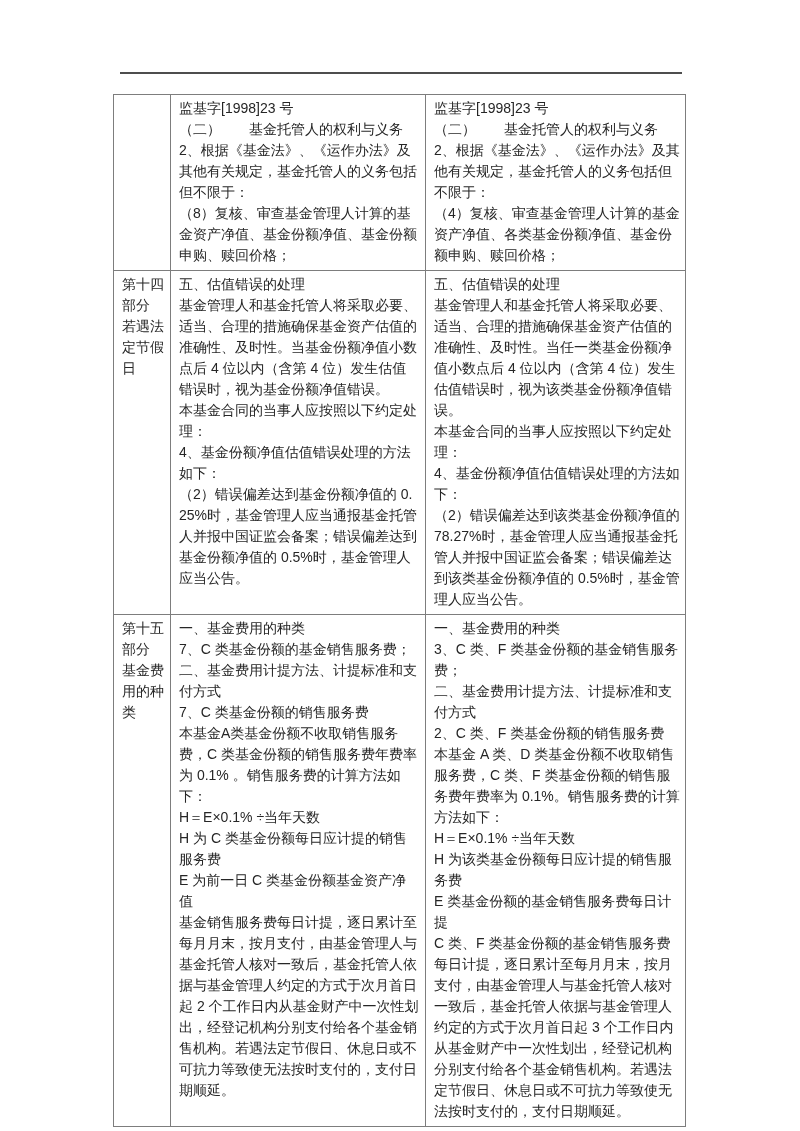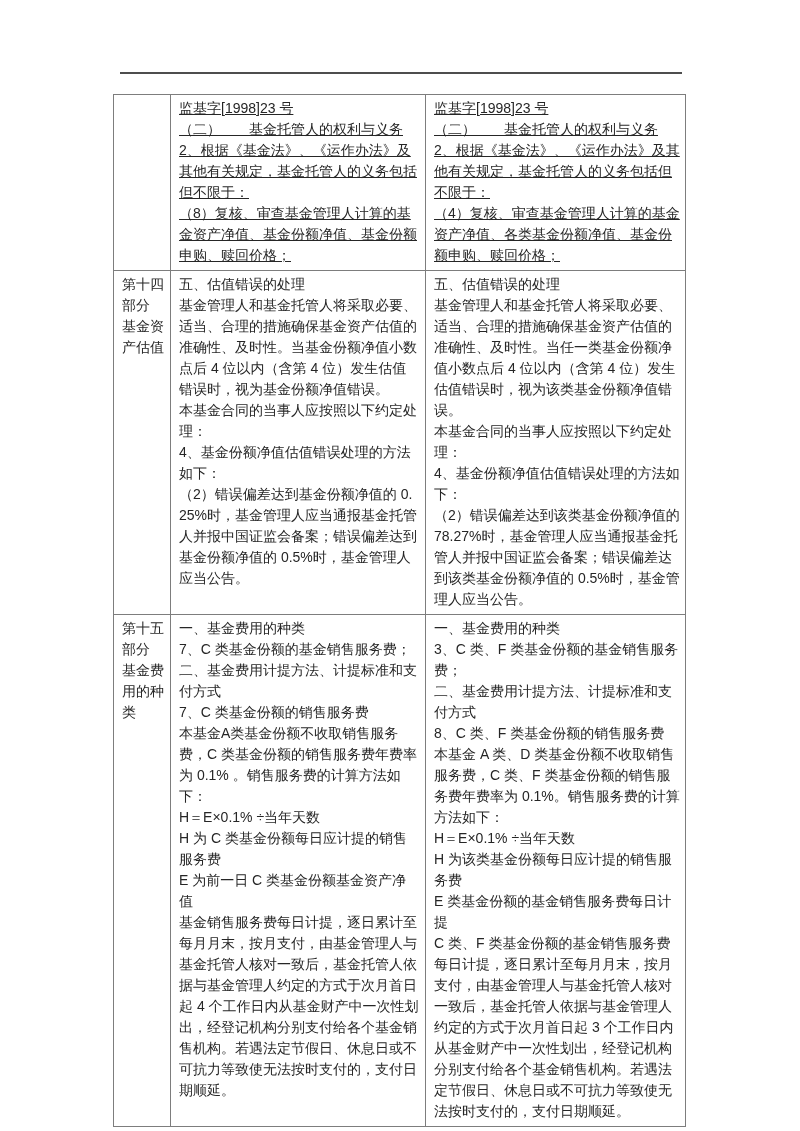--- a/index.html
+++ b/index.html
@@ -40,21 +40,21 @@
     word-break: break-all;
     overflow-wrap: break-word;
   }
   td.label-cell {
     padding: 4px 4px 4px 7px;
   }
   p.para {
     margin: 0;
     padding: 0;
   }
-  .r1 { height: 168px; text-decoration: underline; }
+  .r1 { height: 168px; }
   .r2 { height: 316px; }
   .r3 { height: 446px; }
 </style>
 </head>
 <body>
 
 <div class="header-rule"></div>
 
 <table class="doc-table">
   <colgroup>
@@ -77,21 +77,21 @@
       <td class="content-cell">
         <p class="para">监基字[1998]23 号</p>
         <p class="para">（二）　　基金托管人的权利与义务</p>
         <p class="para">2、根据《基金法》、《运作办法》及其他有关规定，基金托管人的义务包括但不限于：</p>
         <p class="para">（4）复核、审查基金管理人计算的基金资产净值、各类基金份额净值、基金份额申购、赎回价格；</p>
       </td>
     </tr>
     <tr class="r2">
       <td class="label-cell">
         <p class="para">第十四部分</p>
-        <p class="para">基金资产估值</p>
+        <p class="para">若遇法定节假日</p>
       </td>
       <td class="content-cell">
         <p class="para">五、估值错误的处理</p>
         <p class="para">基金管理人和基金托管人将采取必要、适当、合理的措施确保基金资产估值的准确性、及时性。当基金份额净值小数点后 4 位以内（含第 4 位）发生估值错误时，视为基金份额净值错误。</p>
         <p class="para">本基金合同的当事人应按照以下约定处理：</p>
         <p class="para">4、基金份额净值估值错误处理的方法如下：</p>
         <p class="para">（2）错误偏差达到基金份额净值的 0.25%时，基金管理人应当通报基金托管人并报中国证监会备案；错误偏差达到基金份额净值的 0.5%时，基金管理人应当公告。</p>
       </td>
       <td class="content-cell">
         <p class="para">五、估值错误的处理</p>
@@ -108,27 +108,27 @@
       </td>
       <td class="content-cell">
         <p class="para">一、基金费用的种类</p>
         <p class="para">7、C 类基金份额的基金销售服务费；</p>
         <p class="para">二、基金费用计提方法、计提标准和支付方式</p>
         <p class="para">7、C 类基金份额的销售服务费</p>
         <p class="para">本基金A类基金份额不收取销售服务费，C 类基金份额的销售服务费年费率为 0.1% 。销售服务费的计算方法如下：</p>
         <p class="para">H＝E×0.1% ÷当年天数</p>
         <p class="para">H 为 C 类基金份额每日应计提的销售服务费</p>
         <p class="para">E 为前一日 C 类基金份额基金资产净值</p>
-        <p class="para">基金销售服务费每日计提，逐日累计至每月月末，按月支付，由基金管理人与基金托管人核对一致后，基金托管人依据与基金管理人约定的方式于次月首日起 4 个工作日内从基金财产中一次性划出，经登记机构分别支付给各个基金销售机构。若遇法定节假日、休息日或不可抗力等致使无法按时支付的，支付日期顺延。</p>
+        <p class="para">基金销售服务费每日计提，逐日累计至每月月末，按月支付，由基金管理人与基金托管人核对一致后，基金托管人依据与基金管理人约定的方式于次月首日起 2 个工作日内从基金财产中一次性划出，经登记机构分别支付给各个基金销售机构。若遇法定节假日、休息日或不可抗力等致使无法按时支付的，支付日期顺延。</p>
       </td>
       <td class="content-cell">
         <p class="para">一、基金费用的种类</p>
         <p class="para">3、C 类、F 类基金份额的基金销售服务费；</p>
         <p class="para">二、基金费用计提方法、计提标准和支付方式</p>
-        <p class="para">8、C 类、F 类基金份额的销售服务费</p>
+        <p class="para">2、C 类、F 类基金份额的销售服务费</p>
         <p class="para">本基金 A 类、D 类基金份额不收取销售服务费，C 类、F 类基金份额的销售服务费年费率为 0.1%。销售服务费的计算方法如下：</p>
         <p class="para">H＝E×0.1% ÷当年天数</p>
         <p class="para">H 为该类基金份额每日应计提的销售服务费</p>
         <p class="para">E 类基金份额的基金销售服务费每日计提</p>
         <p class="para">C 类、F 类基金份额的基金销售服务费每日计提，逐日累计至每月月末，按月支付，由基金管理人与基金托管人核对一致后，基金托管人依据与基金管理人约定的方式于次月首日起 3 个工作日内从基金财产中一次性划出，经登记机构分别支付给各个基金销售机构。若遇法定节假日、休息日或不可抗力等致使无法按时支付的，支付日期顺延。</p>
       </td>
     </tr>
   </tbody>
 </table>
 

